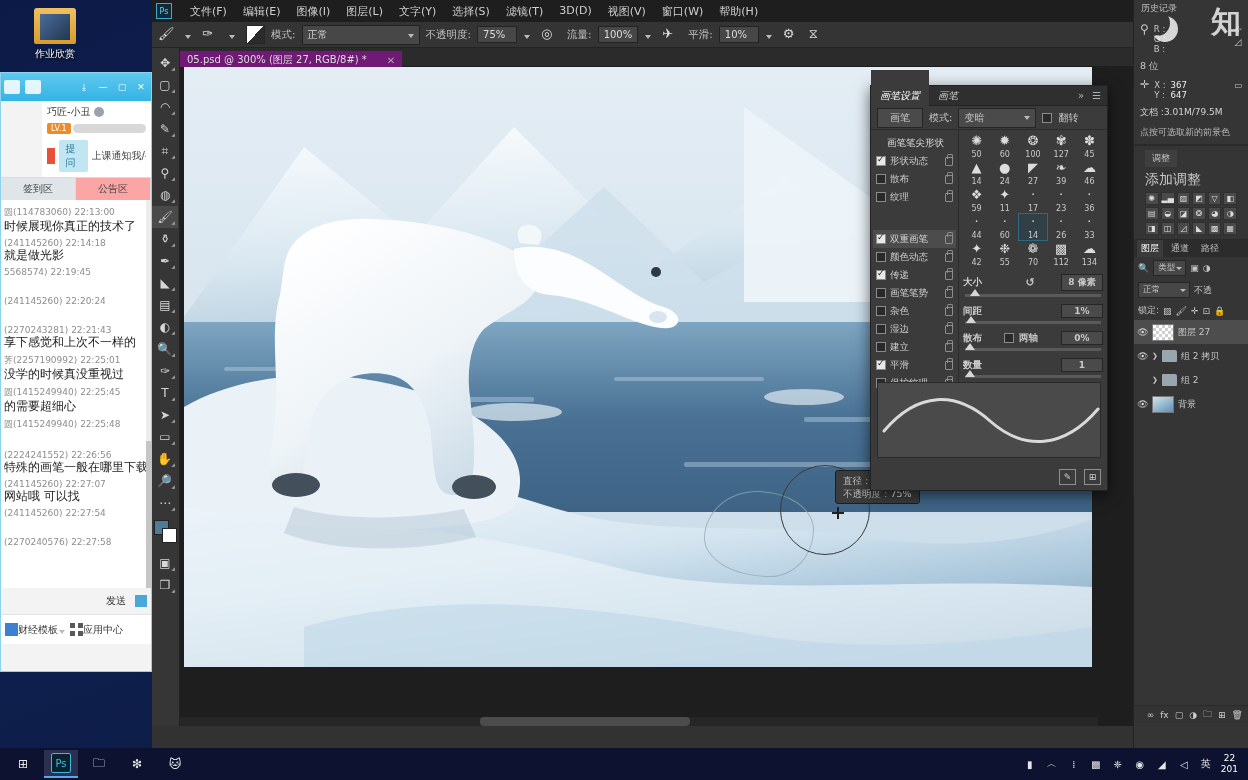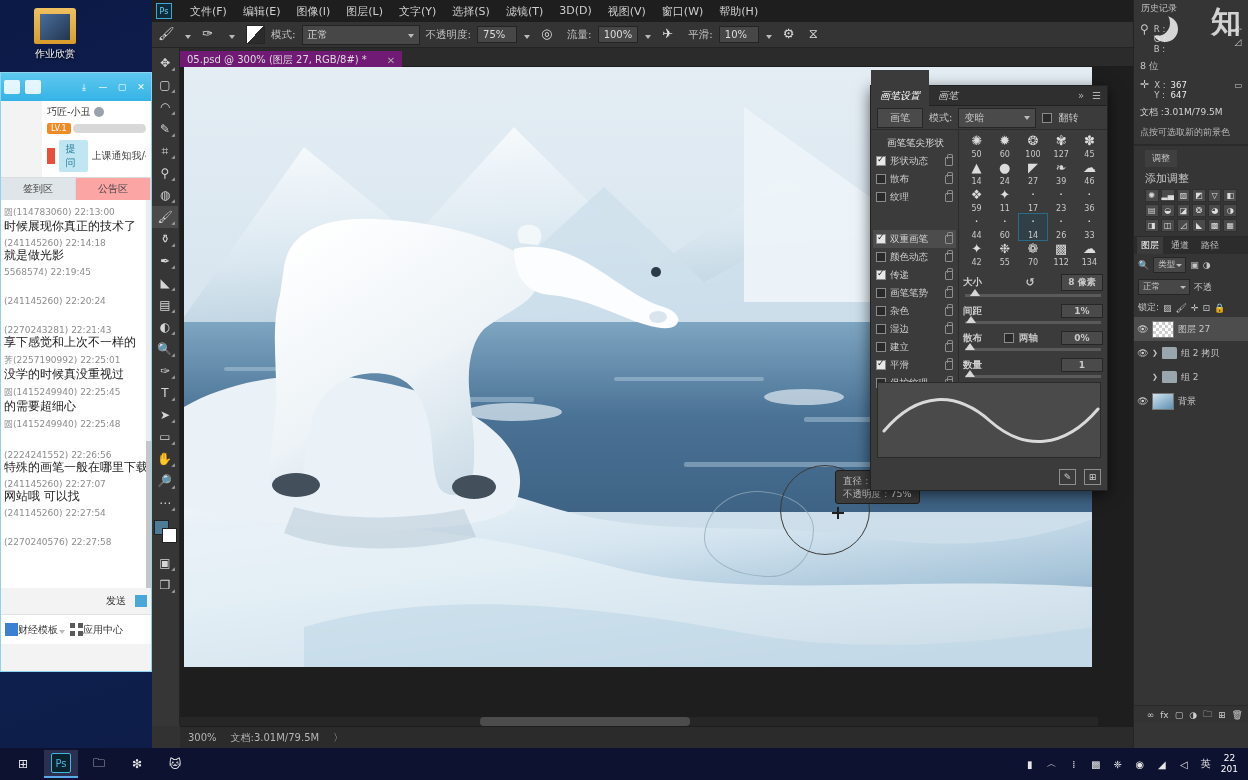--- a/index.html
+++ b/index.html
@@ -144,21 +144,21 @@
   .rp-tabbar{ height:17px; background:#2c2c2c; display:flex; align-items:center; padding-left:3px; gap:6px;}
   .rp-tab{ font-size:9px; color:#c0c0c0; padding:2px 4px;}
   .rp-tab.active{ background:#3b3b3b; color:#fff;}
   #info-panel{ padding:5px 6px; border-bottom:1px solid #2a2a2a;}
   .info-row{ display:flex; align-items:flex-start; gap:5px; font-size:8.5px; line-height:10px;}
   .info-col{ }
   .doc-line{ margin-top:6px; font-size:9px; color:#d2d2d2;}
   .hint-line{ margin-top:7px; font-size:9px; color:#b9b9b9;}
   #adjust-panel{ border-top:1px solid #2a2a2a; padding:4px 11px;}
   .adj-title{ background:#3f3f3f; display:inline-block; font-size:9px; padding:2px 7px;}
-  .adj-sub{ font-size:11px; margin:4px 0 3px;}
+  .adj-sub{ font-size:14px; margin:4px 0 3px;}
   .adj-grid{ display:grid; grid-template-columns:repeat(6,1fr); gap:2px;}
   .adj-ic{ height:13px; background:#4a4a4a; border:1px solid #303030; font-size:8px; color:#ddd; display:flex;align-items:center;justify-content:center;}
   #layers-panel{ border-top:1px solid #2a2a2a;}
   .lp-row{ display:flex; align-items:center; gap:4px; padding:3px 4px; font-size:9px;}
   .lp-field{ background:#474747; border:1px solid #262626; padding:1px 10px 1px 4px; position:relative; font-size:8.5px;}
   .lp-field:after{content:"";position:absolute;right:3px;top:6px;border-left:3px solid transparent;border-right:3px solid transparent;border-top:3px solid #bbb;}
   .layer-item{ display:flex; align-items:center; gap:4px; height:24px; padding:0 3px; font-size:9px;}
   .layer-item.active{ background:#4d4d4d; }
   .eye{ width:11px; text-align:center; font-size:9px; color:#ddd;}
   .thumb-sq{ width:22px;height:17px;border:1px solid #777; background:
@@ -438,25 +438,20 @@
         <div><span class="k">直径：</span><span>42 像素</span></div>
         <div><span class="k">不透明度：</span><span>75%</span></div>
       </div>
     </div>
   </div>
 
   <div id="hscroll">
       <i></i>
     </div>
 
-  <div id="ps-status">
-    <span>300%</span>
-    <span>文档:3.01M/79.5M</span>
-    <span>〉</span>
-  </div>
 
   <div id="right-rail">
     <div class="rail-ic">▶</div>
     <div class="rail-ic">🖌</div>
     <div class="rail-ic">⇄</div>
     <div class="rail-ic">AI</div>
     <div class="rail-ic">⚐</div>
     <div class="rail-ic">▤</div>
   </div>
 

